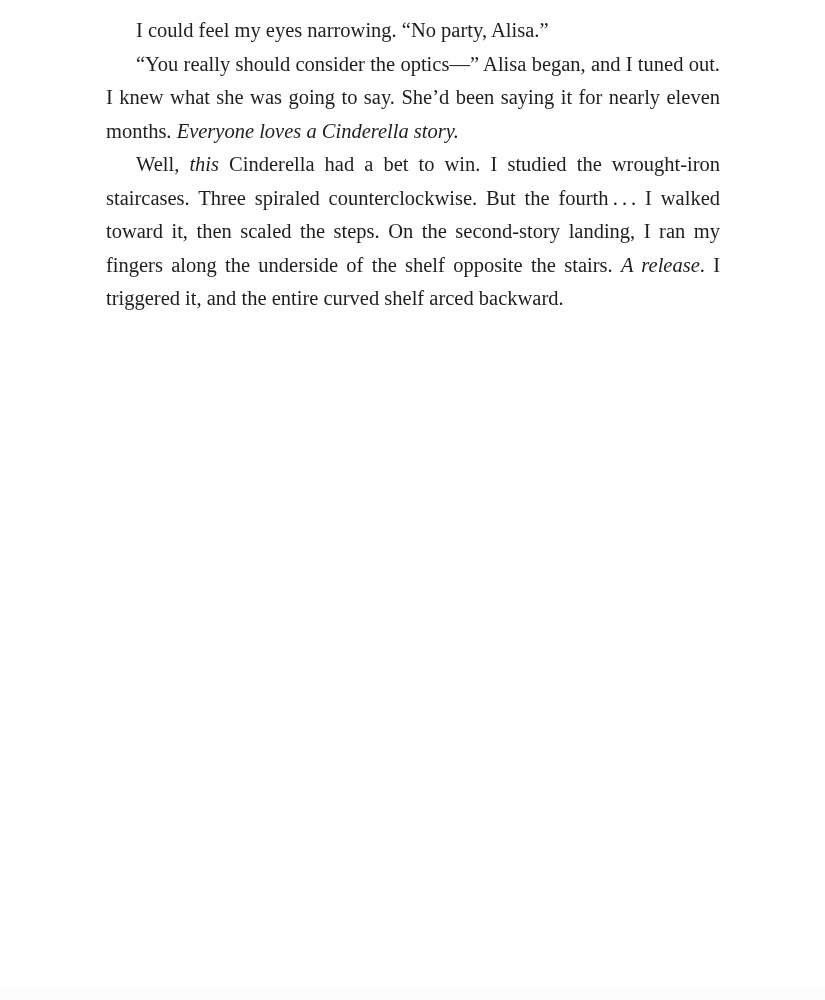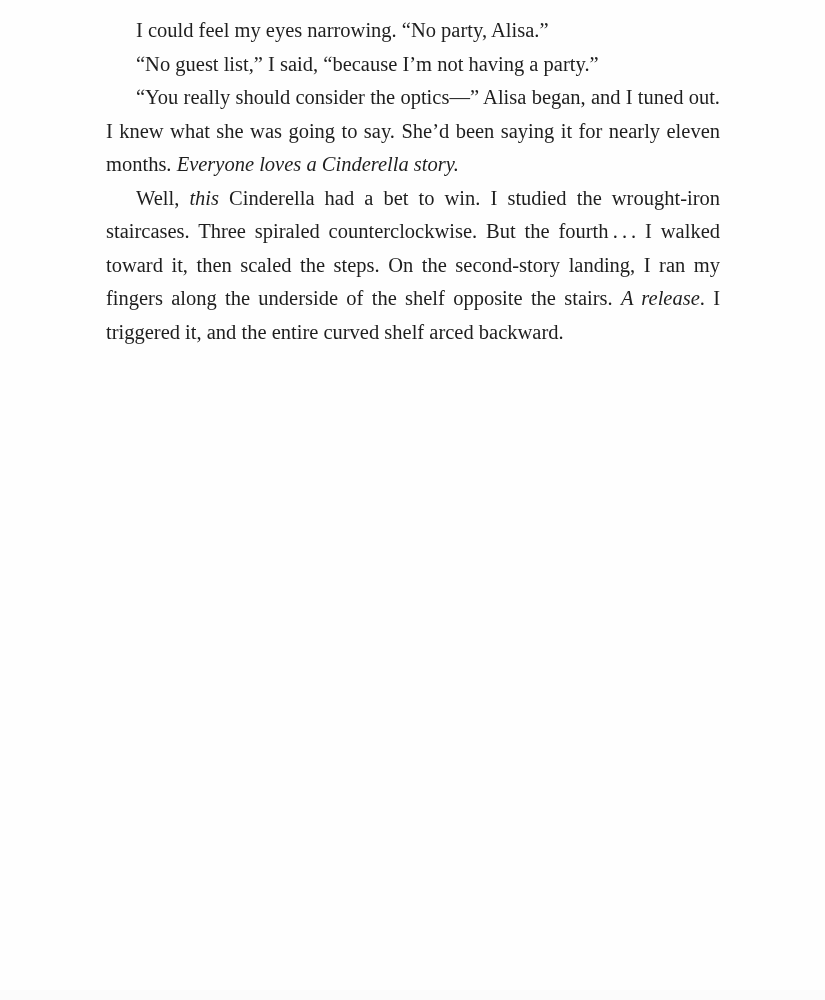--- a/index.html
+++ b/index.html
@@ -43,23 +43,20 @@
     }
   </style>
 </head>
 <body>
 
 <div class="page">
   <p>
     <span>I could feel my eyes narrowing. “No party, Alisa.”</span>
   </p>
   <p>
-    <span>“No guest list,” I said, “because I’m not having a party.”</span>
-  </p>
-  <p>
     <span>“You really should consider the optics—” Alisa began, and I tuned out. I knew what she was going to say. She’d been saying it for nearly eleven months. </span><em>Everyone loves a Cinderella story.</em>
   </p>
   <p>
     <span>Well, </span><em>this</em><span> Cinderella had a bet to win. I studied the wrought-iron staircases. Three spiraled counterclockwise. But the fourth . . . I walked toward it, then scaled the steps. On the second-story land­ing, I ran my fingers along the underside of the shelf opposite the stairs. </span><em>A release</em><span>. I triggered it, and the entire curved shelf arced backward.</span>
   </p>
 </div>
 
 <div class="footer-strip"></div>
 
 </body></html>

